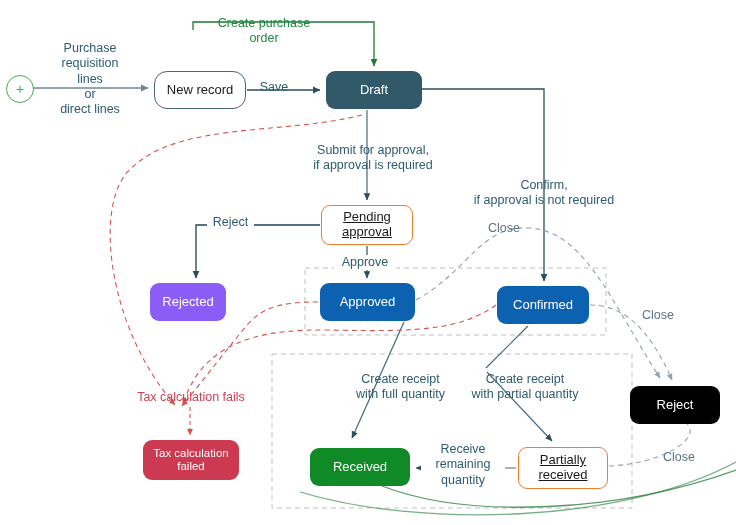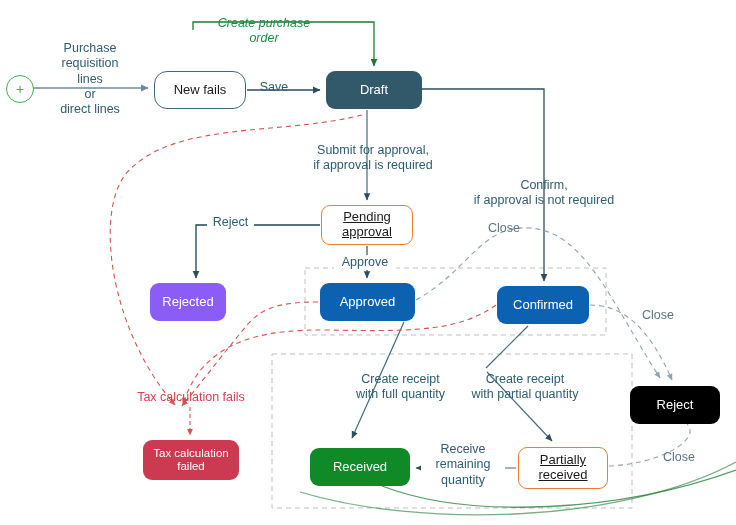--- a/index.html
+++ b/index.html
@@ -150,21 +150,21 @@
 
     <path d="M382,486 C470,520 620,512 736,470" fill="none" stroke="#1E7A34" stroke-width="1.3" opacity="0.75"></path>
     <path d="M300,492 C420,528 620,524 736,462" fill="none" stroke="#1E7A34" stroke-width="1.3" opacity="0.6"></path>
   </svg>
 
   <div class="start-node" style="left:6px; top:75px;">
     <span>+</span>
   </div>
 
   <div class="node newrec" style="left:154px; top:71px; width:92px; height:38px;">
-    <span>New fails</span>
+    <span>New record</span>
   </div>
 
   <div class="node filled" style="left:326px; top:71px; width:96px; height:38px; background:#31596A;">
     <span>Draft</span>
   </div>
 
   <div class="node outline" style="left:321px; top:205px; width:92px; height:40px;">
     <span style="white-space:pre-line;">Pending
 approval</span>
   </div>
@@ -198,21 +198,21 @@
     <span style="white-space:pre-line;">Partially
 received</span>
   </div>
 
   <div class="edge-label" style="left:45px; top:41px; width:90px; white-space:pre-line;">Purchase
 requisition
 lines
 or
 direct lines</div>
 
-  <div class="edge-label green" style="left:208px; top:16px; width:112px; white-space:pre-line;font-style:italic;">Create purchase
+  <div class="edge-label green" style="left:208px; top:16px; width:112px; white-space:pre-line;">Create purchase
 order</div>
 
   <div class="edge-label" style="left:254px; top:80px; width:40px;">Save</div>
 
   <div class="edge-label" style="left:303px; top:143px; width:140px; white-space:pre-line;">Submit for approval,
 if approval is required</div>
 
   <div class="edge-label" style="left:458px; top:130px; width:172px; white-space:pre-line;margin-top:48px;">Confirm,
 if approval is not required</div>
 

